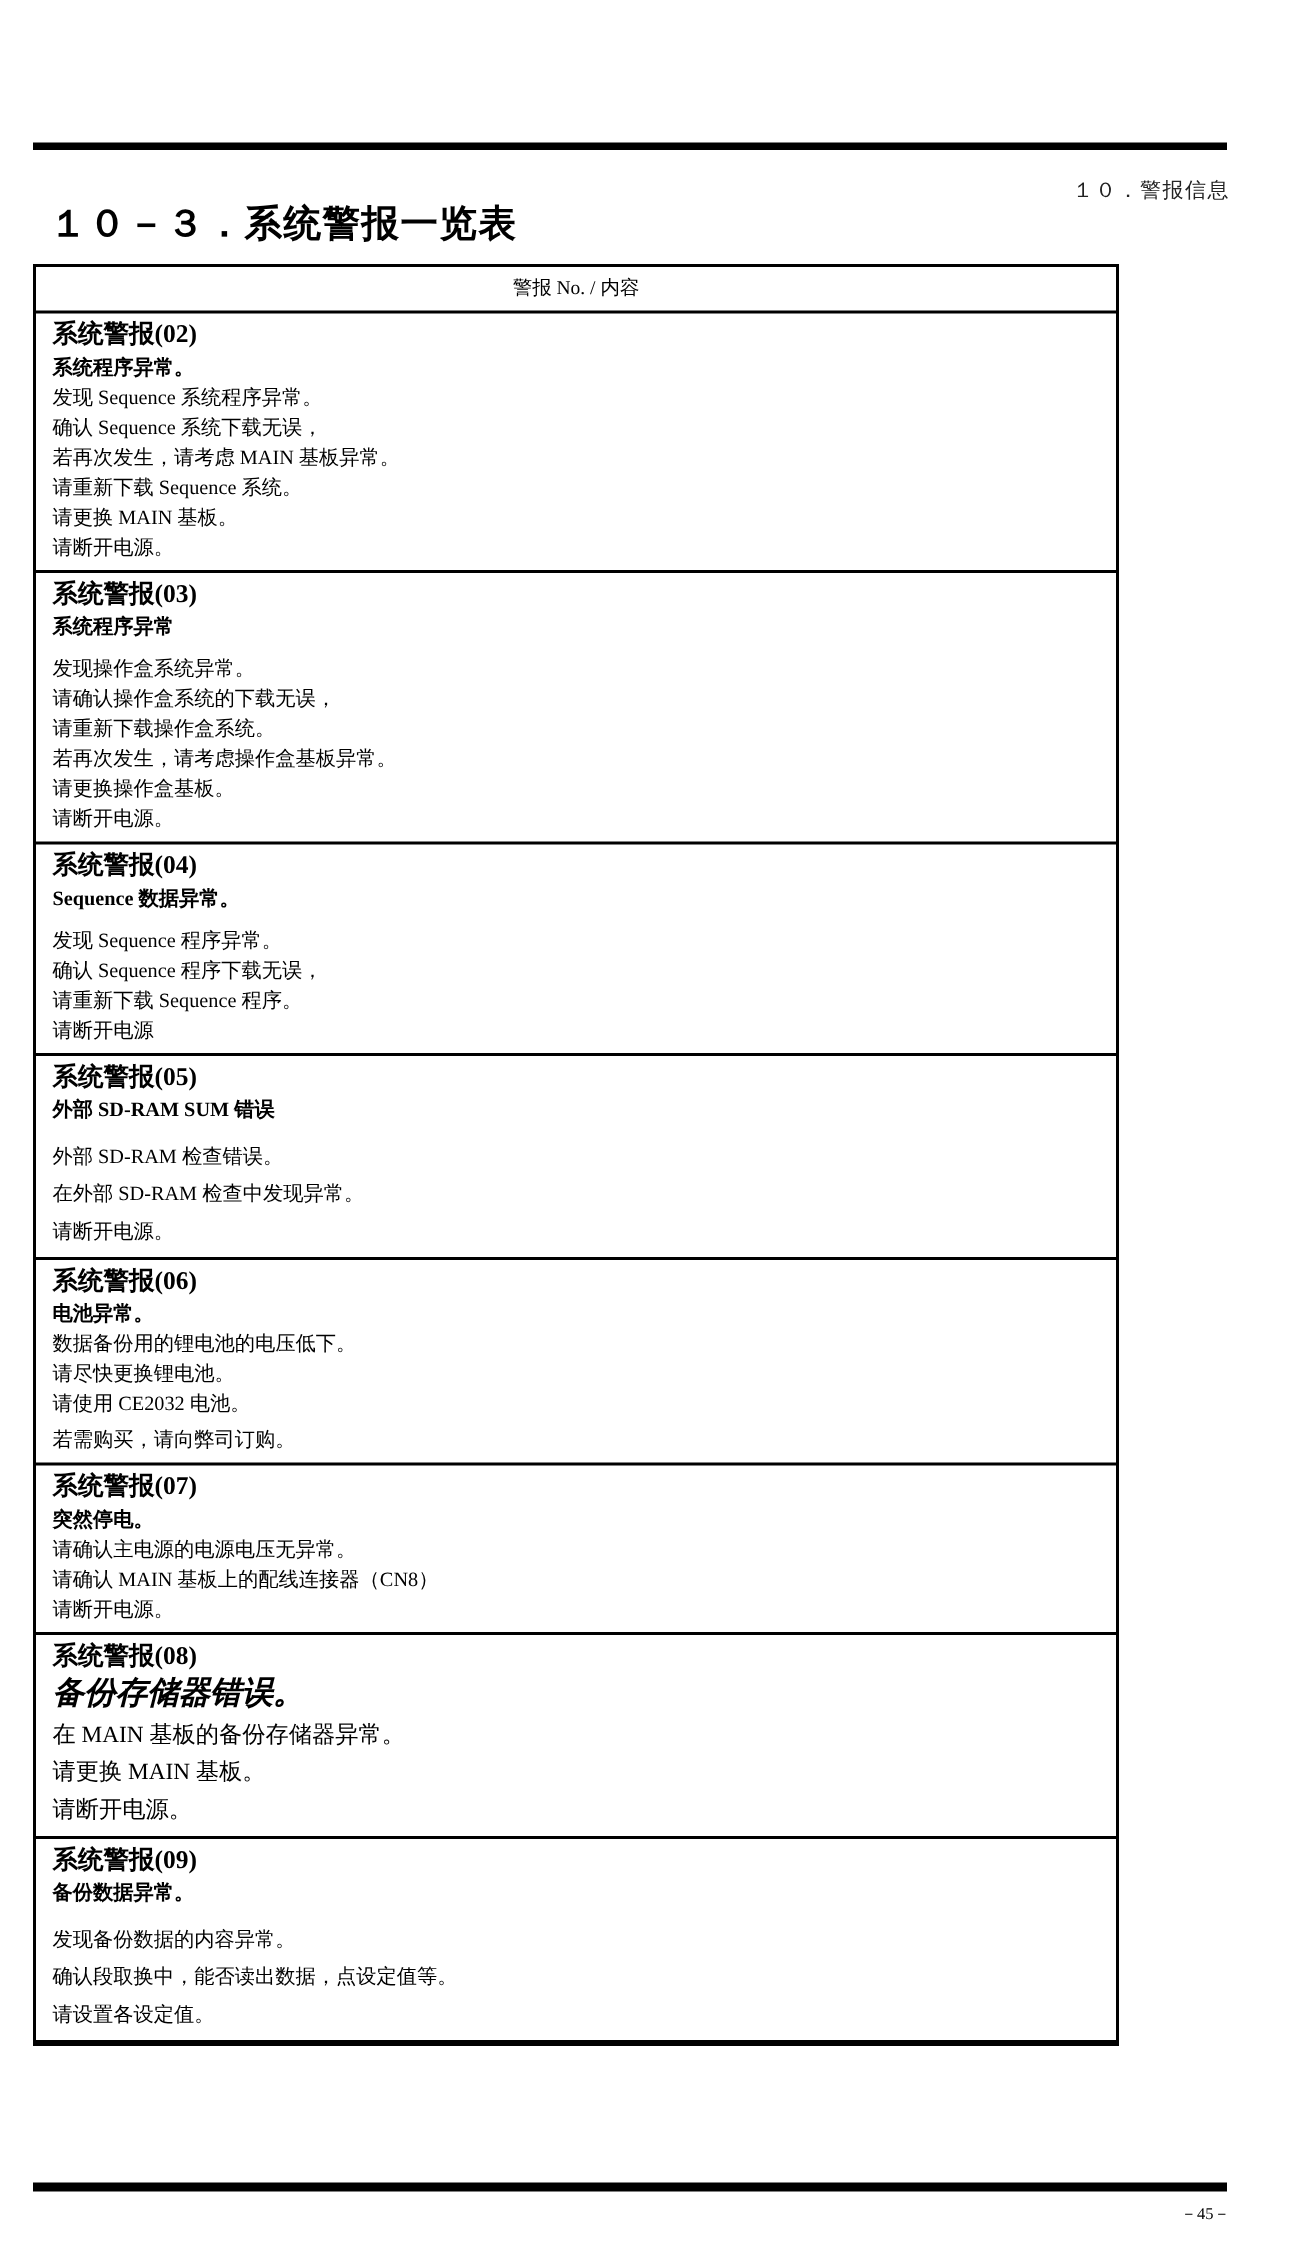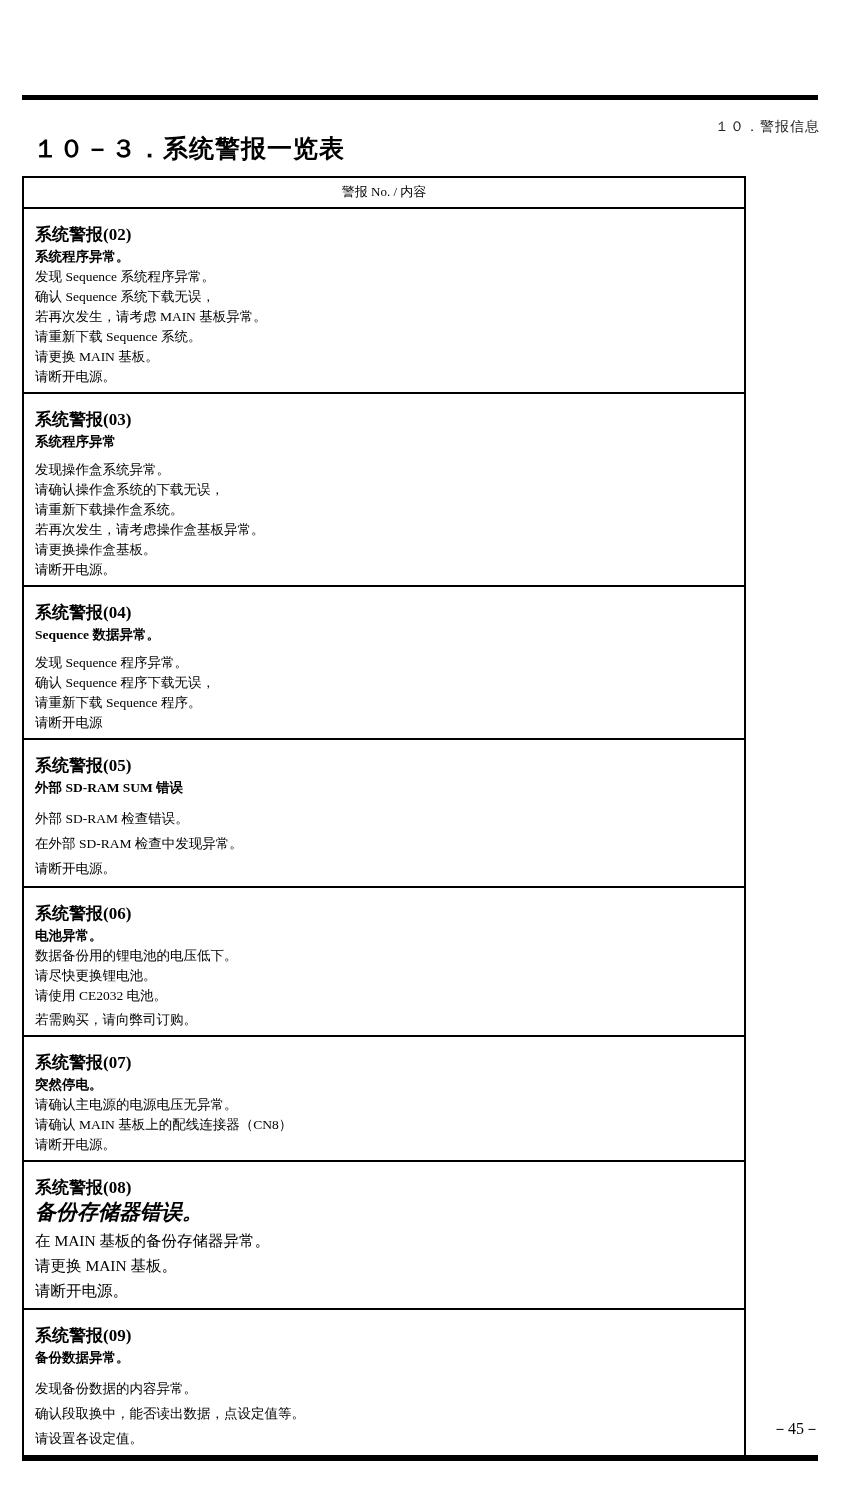--- a/index.html
+++ b/index.html
@@ -48,21 +48,21 @@
     border: 2px solid #000000;
     border-bottom-width: 4px;
   }
   .table-header {
     text-align: center;
     font-size: 13px;
     padding: 5px 0 6px 0;
     border-bottom: 2px solid #000000;
   }
   .alarm-row {
-    padding: 14px 11px 5px 11px;
+    padding: 2px 11px 5px 11px;
     border-bottom: 2px solid #000000;
   }
   .alarm-row:last-child { border-bottom: none; }
   .alarm-heading {
     font-size: 17px;
     font-weight: 700;
     line-height: 24px;
   }
   .alarm-subtitle {
     font-size: 13.5px;
@@ -84,23 +84,23 @@
   .footer-rule {
     position: absolute;
     top: 1455px;
     left: 22px;
     width: 796px;
     height: 6px;
     background: #000000;
   }
   .page-number {
     position: absolute;
-    top: 1419px;
+    top: 1468px;
     right: 42px;
-    font-size: 16px;
+    font-size: 11px;
   }
 </style>
 </head>
 <body>
 
 <div class="page">
 
   <div class="running-header">１０．警报信息</div>
   <div class="header-rule"></div>
 

